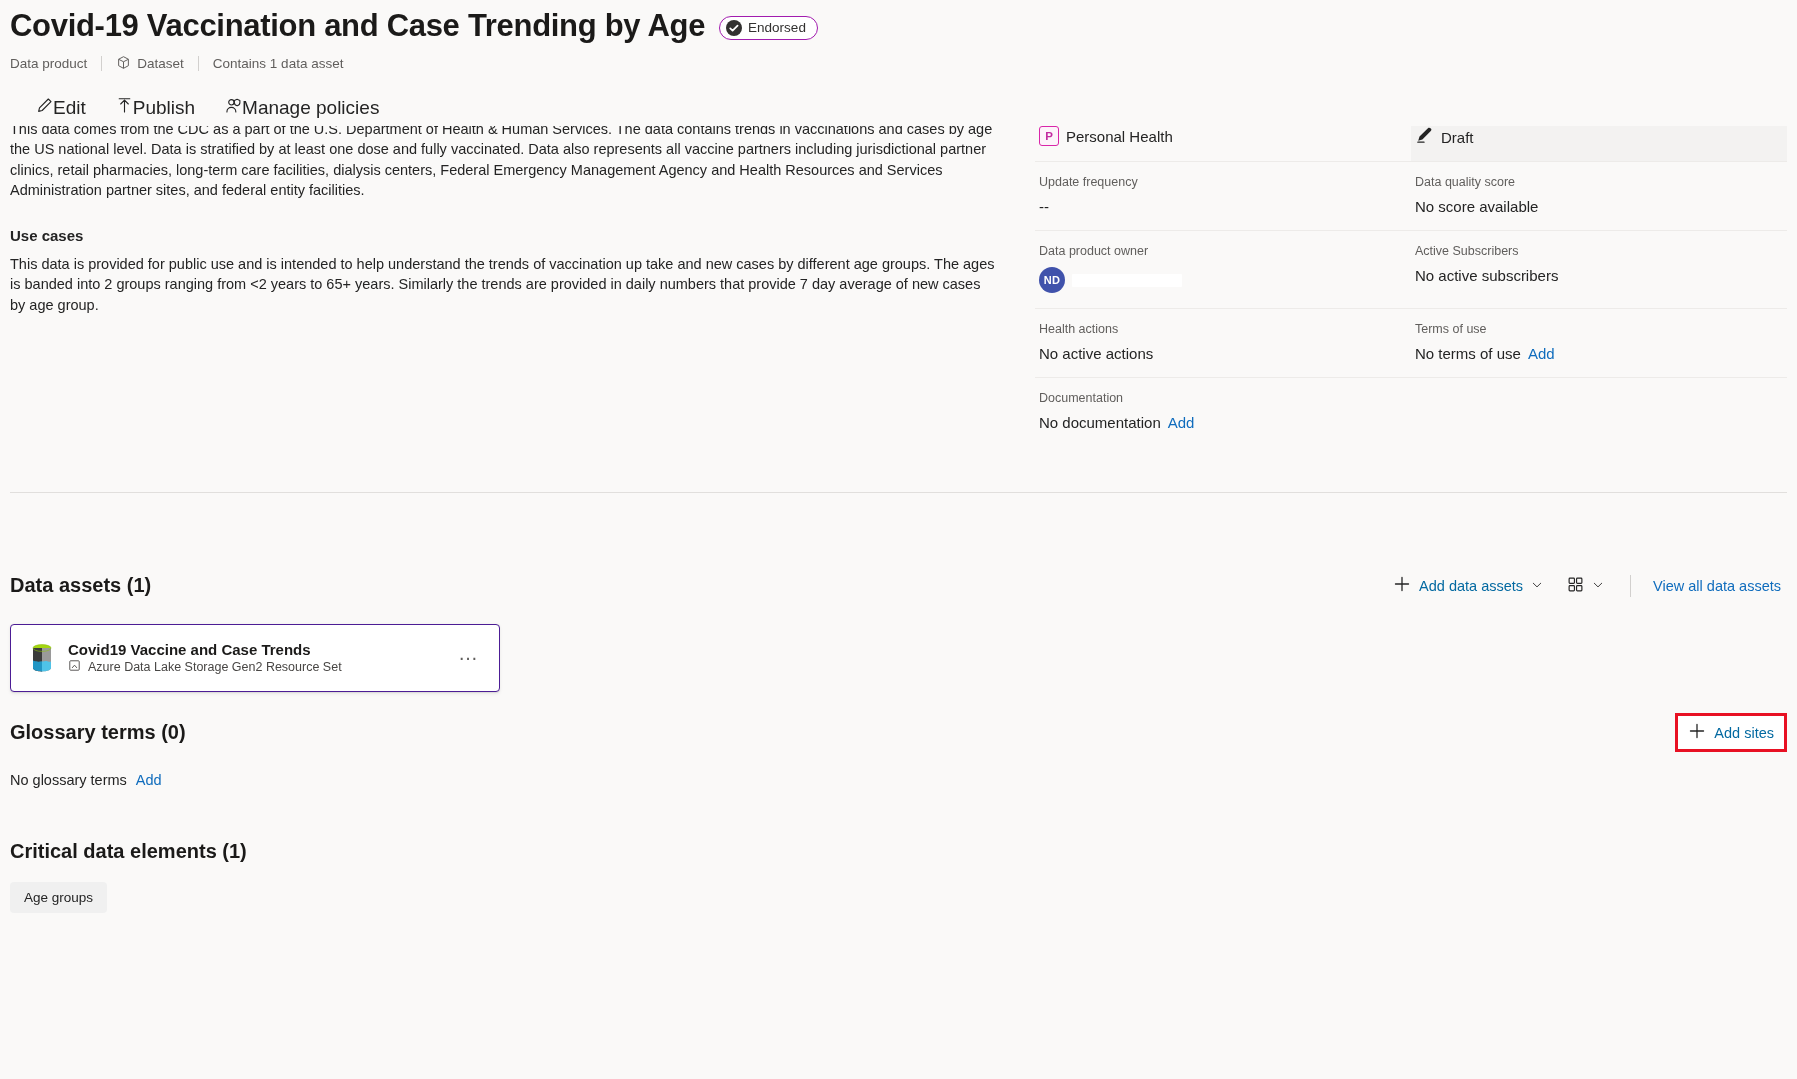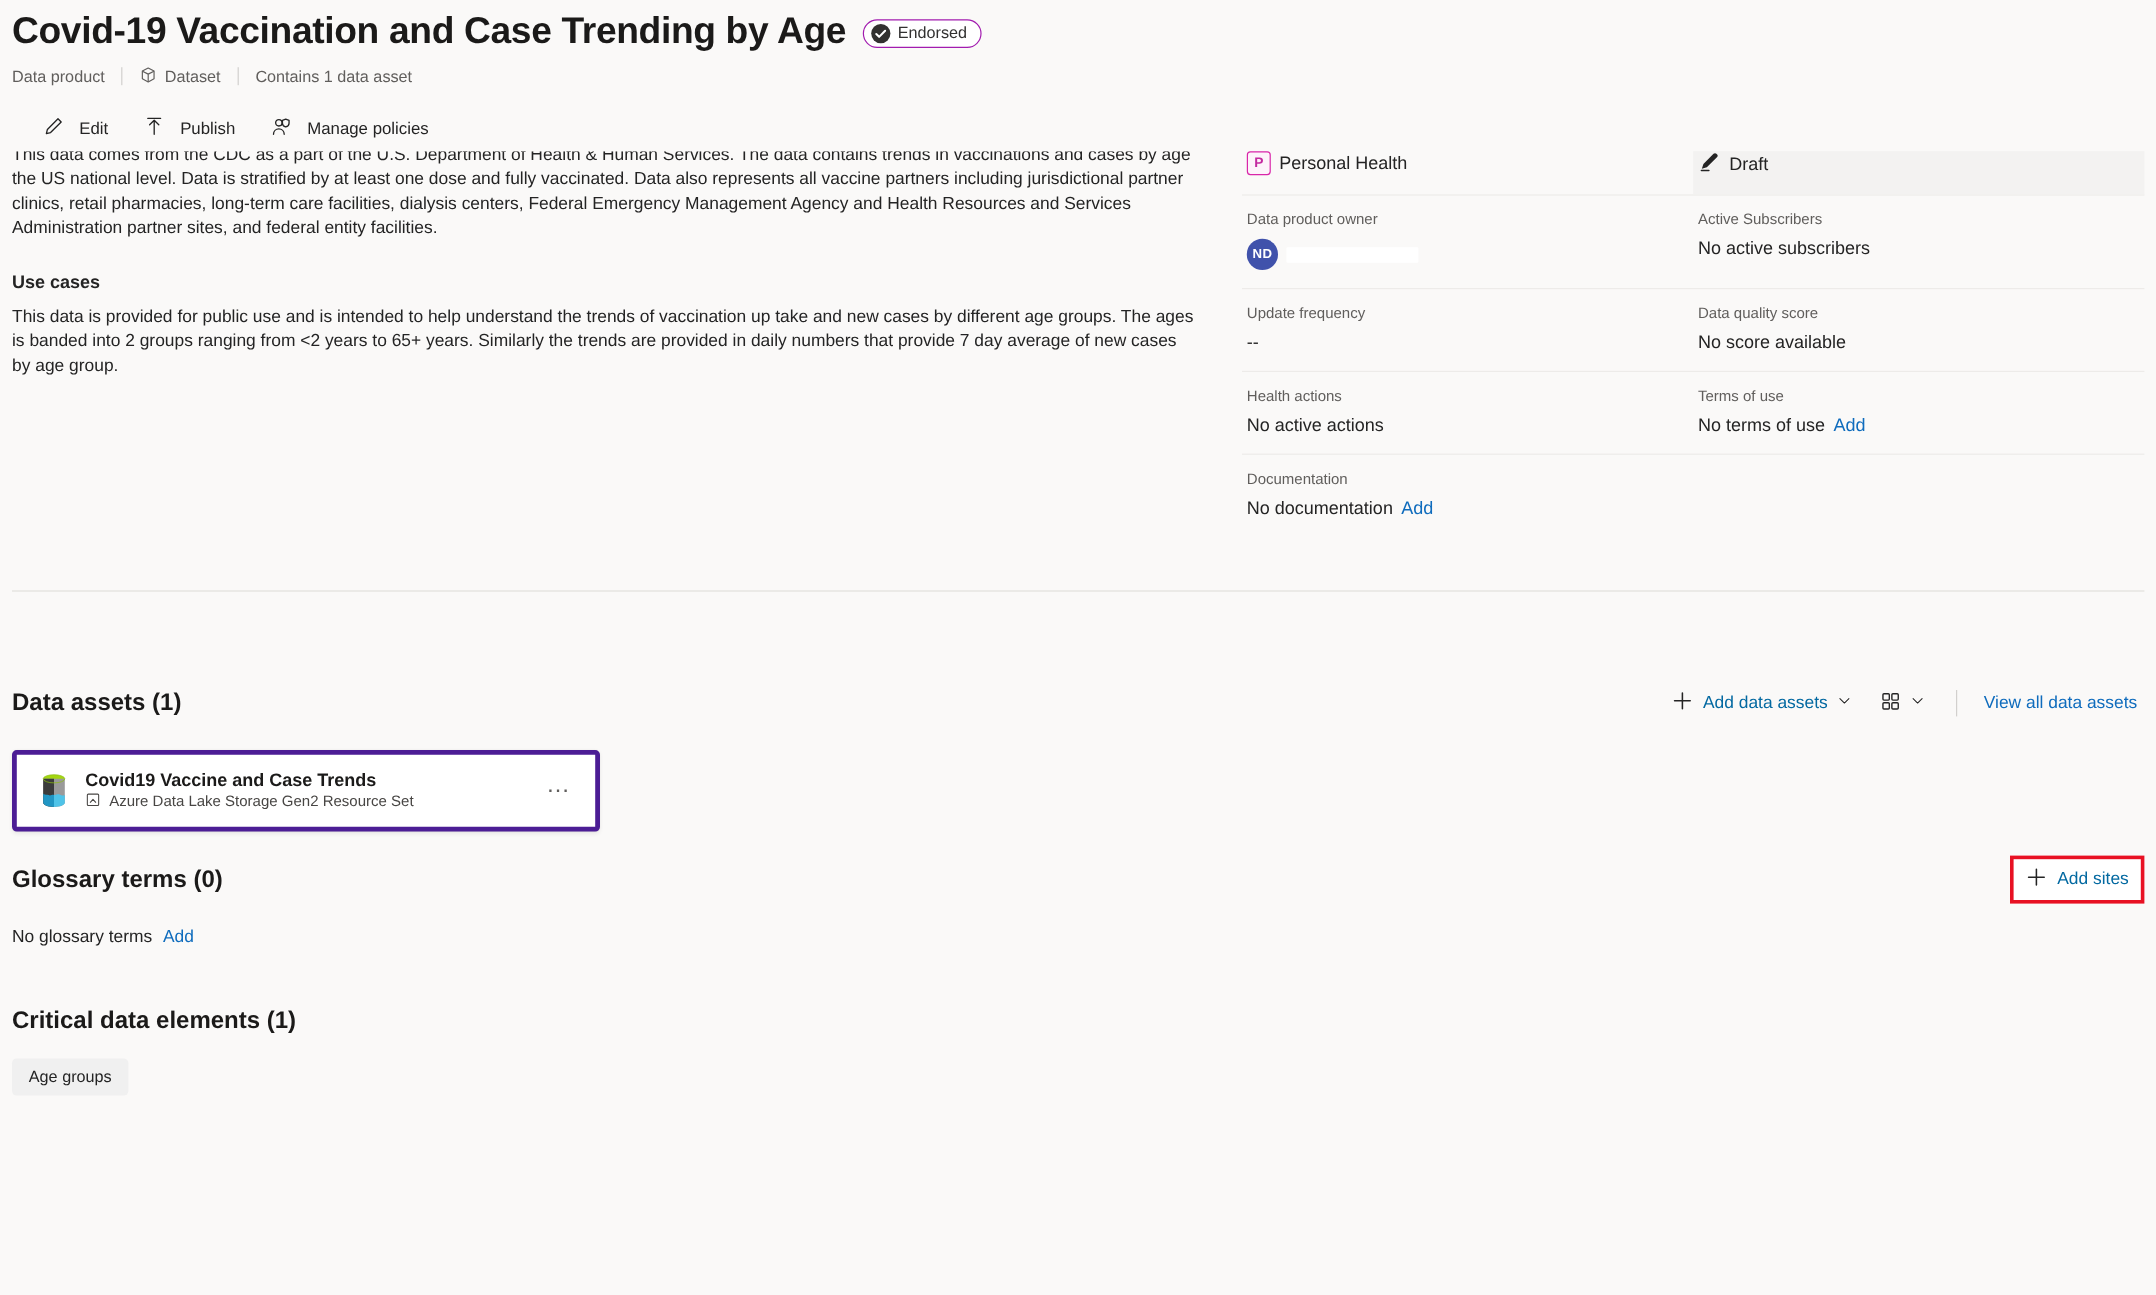--- a/index.html
+++ b/index.html
@@ -42,22 +42,22 @@
   .subline .seg { display: inline-flex; align-items: center; gap: 6px; padding: 0 14px; }
   .subline .seg:first-child { padding-left: 0; }
   .sep { width: 1px; height: 15px; background: #d2d0ce; }
 
   
   .commandbar {
     display: flex; align-items: center; gap: 6px;
     margin-top: 17px; padding-left: 14px;
   }
   .cmd {
-    display: inline-flex; align-items: center; gap: 13px;
-    padding: 7px 12px; font-size: 14px; color: #242424;
+    display: inline-flex; align-items: center; gap: 0;
+    padding: 7px 12px; font-size: 19px; color: #242424;
     background: transparent; border: none; cursor: pointer;
     font-family: "Liberation Sans", sans-serif;
   }
 
   
   .body {
     position: absolute; top: 126px; left: 0; right: 0;
     display: flex; align-items: flex-start;
   }
   .left-col {
@@ -138,21 +138,21 @@
   }
   .vdiv { width: 1px; height: 22px; background: #d2d0ce; margin: 0 12px; }
   .link-btn {
     font-size: 14.5px; color: #0f6cbd; cursor: pointer; padding: 7px 6px;
     white-space: nowrap;
   }
 
   
   .asset-card {
     margin-top: 21px; width: 490px; height: 68px;
-    background: #ffffff; border: 4px solid #4c1d95; border-radius: 4px;
+    background: #ffffff; border: 1px solid #4c1d95; border-radius: 4px;
     display: flex; align-items: center; padding: 0 14px 0 18px;
     box-shadow: 0 0.3px 0.9px rgba(0,0,0,0.07), 0 1.6px 3.6px rgba(0,0,0,0.07);
   }
   .asset-icon { width: 26px; height: 30px; flex: none; margin-right: 13px; }
   .asset-texts { flex: 1; min-width: 0; }
   .asset-name {
     font-size: 15px; font-weight: 600; color: #1b1a19;
     margin: 0 0 3px 0; white-space: nowrap; overflow: hidden;
     text-overflow: ellipsis;
   }
@@ -278,40 +278,40 @@
                   <path d="M2.4 13.6h5.2" stroke="#242424" stroke-width="1.1" stroke-linecap="round" fill="none"></path>
                 </svg>
             </span>
             <span>Draft</span>
           </div>
         </div>
       </div>
 
       <div class="meta-row">
         <div class="meta-cell">
+          <div class="meta-label">Update frequency</div>
+          <div class="meta-value">--</div>
+        </div>
+        <div class="meta-cell">
+          <div class="meta-label">Data quality score</div>
+          <div class="meta-value">No score available</div>
+        </div>
+      </div>
+
+      <div class="meta-row">
+        <div class="meta-cell">
           <div class="meta-label">Data product owner</div>
           <div class="meta-value">
             <span class="avatar">ND</span>
             <span class="redacted"></span>
           </div>
         </div>
         <div class="meta-cell">
           <div class="meta-label">Active Subscribers</div>
           <div class="meta-value">No active subscribers</div>
-        </div>
-      </div>
-
-      <div class="meta-row">
-        <div class="meta-cell">
-          <div class="meta-label">Update frequency</div>
-          <div class="meta-value">--</div>
-        </div>
-        <div class="meta-cell">
-          <div class="meta-label">Data quality score</div>
-          <div class="meta-value">No score available</div>
         </div>
       </div>
 
       <div class="meta-row">
         <div class="meta-cell">
           <div class="meta-label">Health actions</div>
           <div class="meta-value">No active actions</div>
         </div>
         <div class="meta-cell">
           <div class="meta-label">Terms of use</div>

